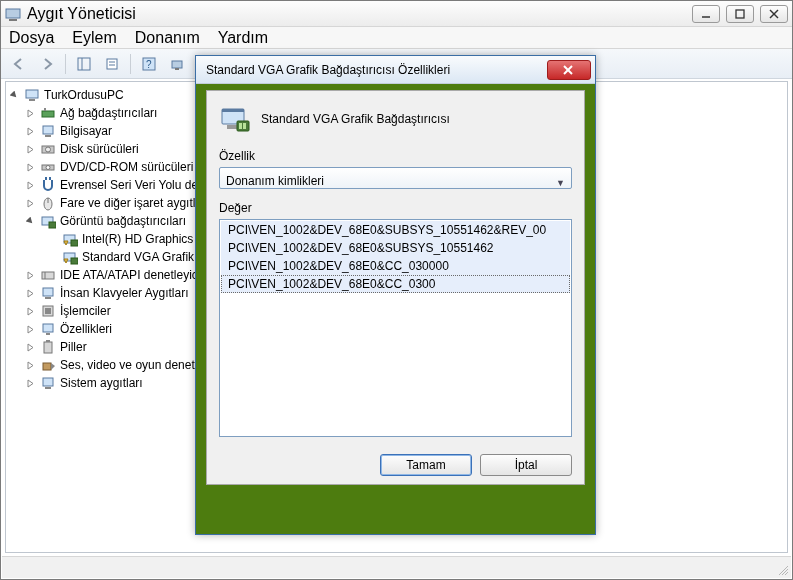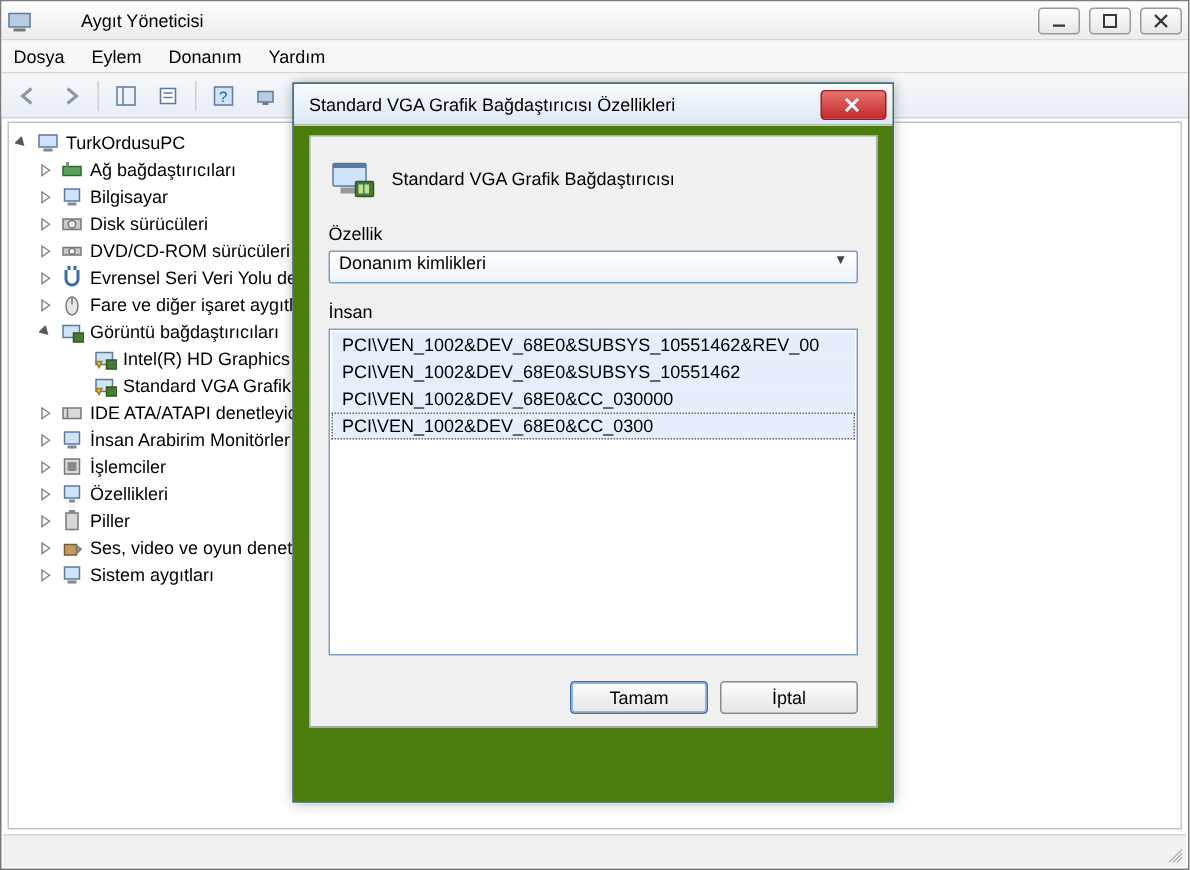--- a/index.html
+++ b/index.html
@@ -3,26 +3,26 @@
 <meta charset="utf-8">
 <style>
   * { box-sizing: border-box; }
   html, body { margin:0; padding:0; font-family: "Segoe UI", Tahoma, sans-serif; font-size:12px; color:#000; background:#fff; }
   body { width:793px; height:580px; overflow:hidden; position:relative; }
 
   
   .win-main { position:absolute; top:0; left:0; width:793px; height:580px; background:#fff; border:1px solid #7a7a7a; }
   .titlebar { height:26px; background:linear-gradient(#fdfdfd,#ececec); display:flex; align-items:center; padding:0 4px; border-bottom:1px solid #d6d6d6; }
   .title-icon { width:16px; height:16px; margin-right:6px; }
-  .title-text { flex:1; font-size:12px;margin-left:27px; }
+  .title-text { flex:1; font-size:16px; }
   .win-btns { display:flex; gap:6px; }
   .win-btn { width:28px; height:18px; border:1px solid #9a9a9a; border-radius:3px; background:linear-gradient(#fdfdfd,#e6e6e6); display:flex; align-items:center; justify-content:center; font-size:11px; }
 
   .menubar { height:22px; display:flex; align-items:center; padding:0 8px; gap:18px; border-bottom:1px solid #d6d6d6; background:#f7f7f7; }
-  .menu-item { font-size:12px; }
+  .menu-item { font-size:16px; }
 
   .toolbar { height:30px; display:flex; align-items:center; padding:0 6px; gap:4px; background:linear-gradient(#f5f8fb,#e8eef5); border-bottom:1px solid #cfd6de; }
   .tb-btn { width:24px; height:24px; border:1px solid transparent; border-radius:2px; display:flex; align-items:center; justify-content:center; }
   .tb-sep { width:1px; height:20px; background:#c9cfd6; margin:0 2px; }
 
   .content { position:absolute; top:80px; left:4px; right:4px; bottom:26px; border:1px solid #bfc6cf; background:#fff; }
   .tree { position:absolute; top:4px; left:4px; width:100%; height:100%; overflow:hidden; }
   .tree ul { list-style:none; margin:0; padding:0; }
   .tree li { white-space:nowrap; line-height:18px; }
   .tree .row { display:flex; align-items:center; }
@@ -47,21 +47,21 @@
   .tabs { display:flex; margin-top:6px; }
   .tab { padding:3px 10px 4px 10px; border:1px solid #a9a9a9; border-bottom:none; background:linear-gradient(#fdfdfd,#ececec); font-size:12px; position:relative; top:1px; margin-right:-1px; }
   .tab.active { background:#f0f0f0; border-bottom:1px solid #f0f0f0; z-index:2; }
   .tab-panel { border:1px solid #a9a9a9; background:#f0f0f0; height:395px; padding:12px 12px 10px 12px; position:relative; }
 
   .dev-row { display:flex; align-items:center; gap:10px; margin-bottom:14px; }
   .dev-icon { width:32px; height:32px; }
   .dev-name { font-size:12px; }
 
   .lbl { font-size:12px; margin-bottom:4px; display:block; }
-  .combo { width:100%; height:22px; border:1px solid #7e9ec0; background:linear-gradient(#fff,#eef3f8); display:flex; align-items:flex-start; padding:0 6px; justify-content:space-between; font-size:12px; border-radius:2px; }
+  .combo { width:100%; height:22px; border:1px solid #7e9ec0; background:linear-gradient(#fff,#eef3f8); display:flex; align-items:flex-end; padding:0 6px; justify-content:space-between; font-size:12px; border-radius:2px; }
   .combo .arrow { font-size:9px; color:#445; }
 
   .section2 { margin-top:12px; }
   .listbox { width:100%; height:218px; border:1px solid #7e9ec0; background:#fff; padding:1px; }
   .listbox .li-row { font-size:12px; padding:1px 6px; background:#e6eefb; border:1px dotted transparent; }
   .listbox .li-row.focused { border:1px dotted #6a6a6a; }
 
   .dlg-buttons { position:absolute; right:12px; bottom:8px; display:flex; gap:8px; }
   .btn-std { width:92px; height:22px; border:1px solid #8a8a8a; border-radius:3px; background:linear-gradient(#fdfdfd,#e5e5e5); font-size:12px; display:flex; align-items:center; justify-content:center; }
   .btn-std.default { border:1px solid #3b71b8; box-shadow:0 0 0 1px #8fb7e6 inset; }
@@ -337,21 +337,21 @@
                     <svg class="expander-svg" viewBox="0 0 9 9">
                       <polygon points="2,1 7,4.5 2,8" fill="none" stroke="#888"></polygon>
                     </svg>
                   </span>
                   <span class="ticon">
                     <svg viewBox="0 0 16 16">
                       <rect x="3" y="3" width="10" height="8" fill="#cfe3f7" stroke="#5a7aa0"></rect>
                       <rect x="5" y="12" width="6" height="2" fill="#888"></rect>
                     </svg>
                   </span>
-                  <span>İnsan Arabirim Monitörler</span>
+                  <span>İnsan Klavyeler Aygıtları</span>
                 </div>
               </li>
               <li>
                 <div class="row">
                   <span class="exp">
                     <svg class="expander-svg" viewBox="0 0 9 9">
                       <polygon points="2,1 7,4.5 2,8" fill="none" stroke="#888"></polygon>
                     </svg>
                   </span>
                   <span class="ticon">
@@ -464,21 +464,21 @@
         <span class="dev-name">Standard VGA Grafik Bağdaştırıcısı</span>
       </div>
 
       <span class="lbl">Özellik</span>
       <div class="combo">
         <span>Donanım kimlikleri</span>
         <span class="arrow">▼</span>
       </div>
 
       <div class="section2">
-        <span class="lbl">İnsan</span>
+        <span class="lbl">Değer</span>
         <div class="listbox" id="value-list">
             <div class="li-row">PCI\VEN_1002&amp;DEV_68E0&amp;SUBSYS_10551462&amp;REV_00</div>
             <div class="li-row">PCI\VEN_1002&amp;DEV_68E0&amp;SUBSYS_10551462</div>
             <div class="li-row">PCI\VEN_1002&amp;DEV_68E0&amp;CC_030000</div>
             <div class="li-row focused">PCI\VEN_1002&amp;DEV_68E0&amp;CC_0300</div>
           </div>
       </div>
 
       <div class="dlg-buttons">
         <div class="btn-std default">

